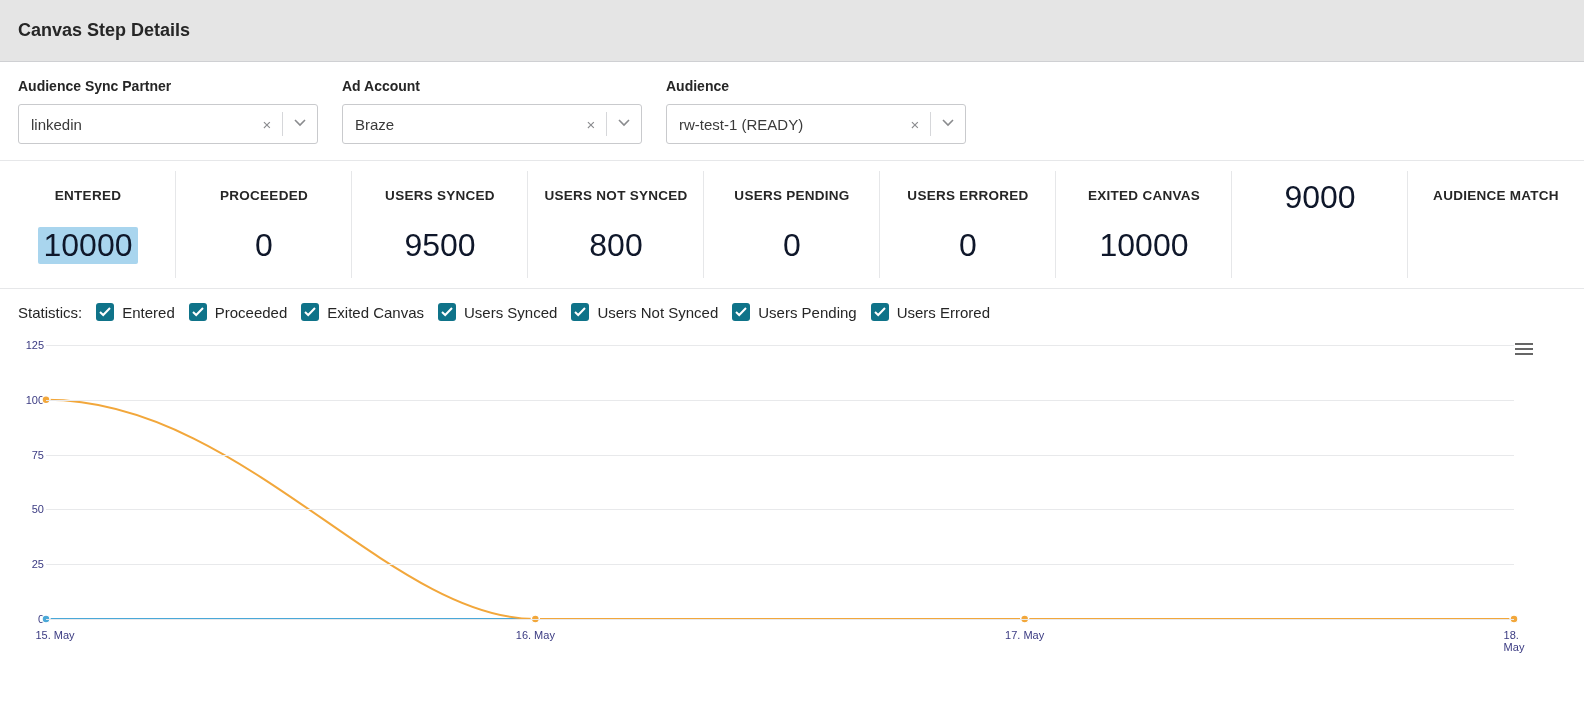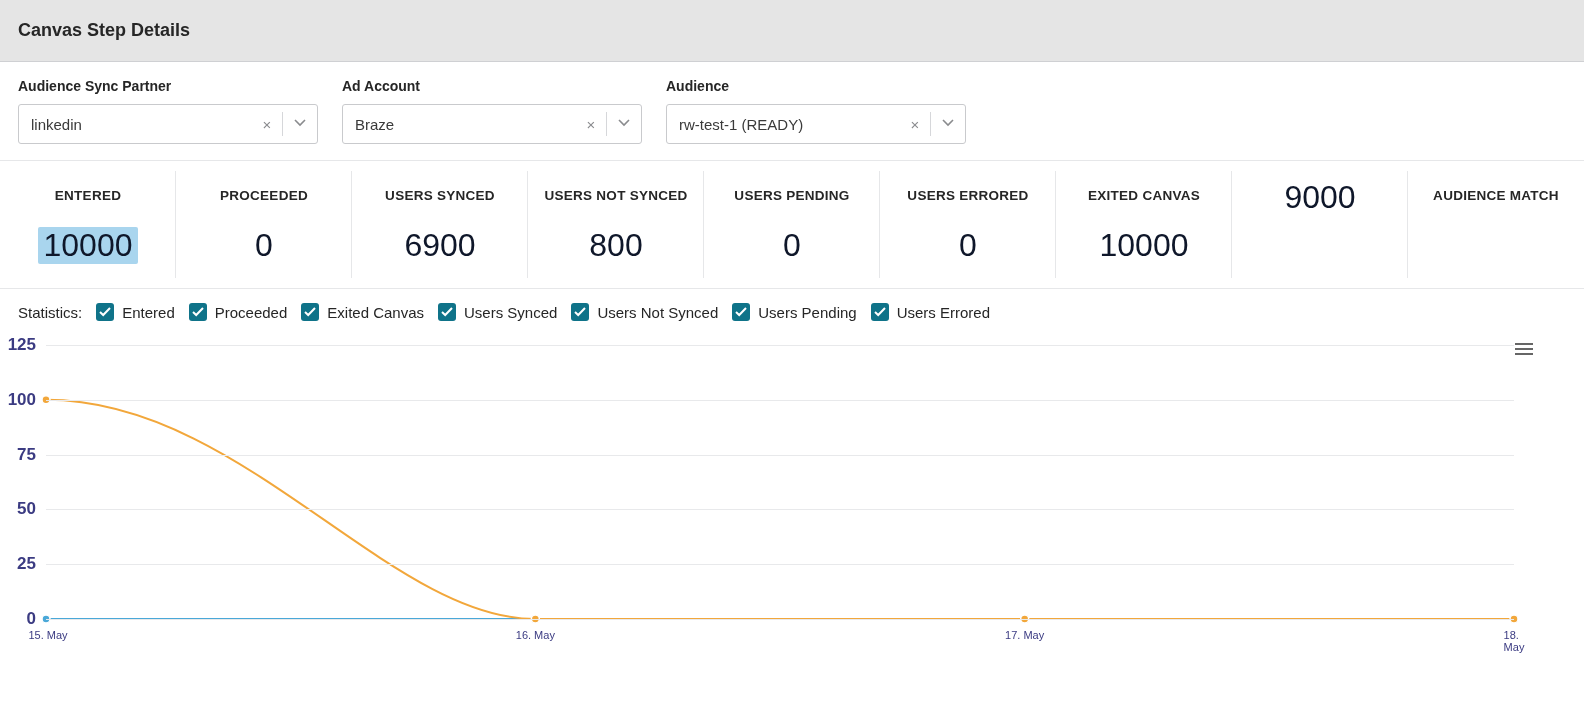--- a/index.html
+++ b/index.html
@@ -24,21 +24,21 @@
   .metric-value.selected { display:inline-block; background:#a9d5ee; padding:0 6px; border-radius:2px;}
   .stats-row { display:flex; align-items:center; gap:14px; padding:14px 18px 6px 18px; flex-wrap:wrap; font-size:15px;}
   .stats-label { font-weight:400; }
   .checkbox-item { display:flex; align-items:center; gap:8px; }
   .checkbox-box { width:18px; height:18px; background:#0f7389; border-radius:3px; display:flex; align-items:center; justify-content:center;}
   .checkbox-box svg { width:12px; height:10px; }
   .chart-area { position:relative; margin:18px 70px 0 46px; height:300px;}
   .chart-menu { position:absolute; right:-24px; top:-10px; width:28px; height:28px; display:flex; flex-direction:column; justify-content:center; align-items:center; gap:3px;}
   .chart-menu span { display:block; width:18px; height:2px; background:#666; }
   .yaxis { position:absolute; left:-32px; top:0; bottom:26px; width:30px; }
-  .ytick { position:absolute; right:8px; font-size:17px; color:#3b3b82; text-align:right; transform:translateY(-50%);font-weight:bold;}
+  .ytick { position:absolute; right:0; font-size:11px; color:#3b3b82; text-align:right; transform:translateY(-50%);}
   .plot { position:absolute; left:0; right:0; top:0; bottom:26px;}
   .gridline { position:absolute; left:0; right:0; height:1px; background:#e8e9eb; }
   .xaxis { position:absolute; left:0; right:0; bottom:0; height:22px;}
   .xtick { position:absolute; font-size:11px; color:#3b3b82; transform:translateX(-50%); top:6px;}
   svg.plot-svg { position:absolute; left:0; top:0; width:100%; height:100%; overflow:visible;}
   .line-orange { stroke:#f2a73b; stroke-width:2; fill:none; }
   .line-blue { stroke:#4aa8d8; stroke-width:2; fill:none; }
   .pt-orange { fill:#f2a73b; stroke:#fff; stroke-width:1.5;}
   .pt-blue { fill:#4aa8d8; stroke:#fff; stroke-width:1.5;}
 </style>
@@ -96,21 +96,21 @@
   <div class="metric">
     <div class="metric-label">ENTERED</div>
     <div class="metric-value selected">10000</div>
   </div>
   <div class="metric">
     <div class="metric-label">PROCEEDED</div>
     <div class="metric-value">0</div>
   </div>
   <div class="metric">
     <div class="metric-label">USERS SYNCED</div>
-    <div class="metric-value">6900</div>
+    <div class="metric-value">9500</div>
   </div>
   <div class="metric">
     <div class="metric-label">USERS NOT SYNCED</div>
     <div class="metric-value">800</div>
   </div>
   <div class="metric">
     <div class="metric-label">USERS PENDING</div>
     <div class="metric-value">0</div>
   </div>
   <div class="metric">
@@ -218,20 +218,20 @@
           <circle cx="1468" cy="274" r="4" class="pt-orange"></circle>
         </svg>
   <div class="gridline" style="top: 274px;"></div>
         <div class="gridline" style="top: 219.2px;"></div>
         <div class="gridline" style="top: 164.4px;"></div>
         <div class="gridline" style="top: 109.6px;"></div>
         <div class="gridline" style="top: 54.8px;"></div>
         <div class="gridline" style="top: 0px;"></div>
       </div>
   <div class="xaxis">
-        <div class="xtick" style="left: 2px;">15. May</div>
+        <div class="xtick" style="left: 9px;">15. May</div>
         <div class="xtick" style="left: 489.333px;">16. May</div>
         <div class="xtick" style="left: 978.667px;">17. May</div>
         <div class="xtick" style="left: 1468px;">18. May</div>
       </div>
 </div>
 
 </div>
 
 </body></html>

